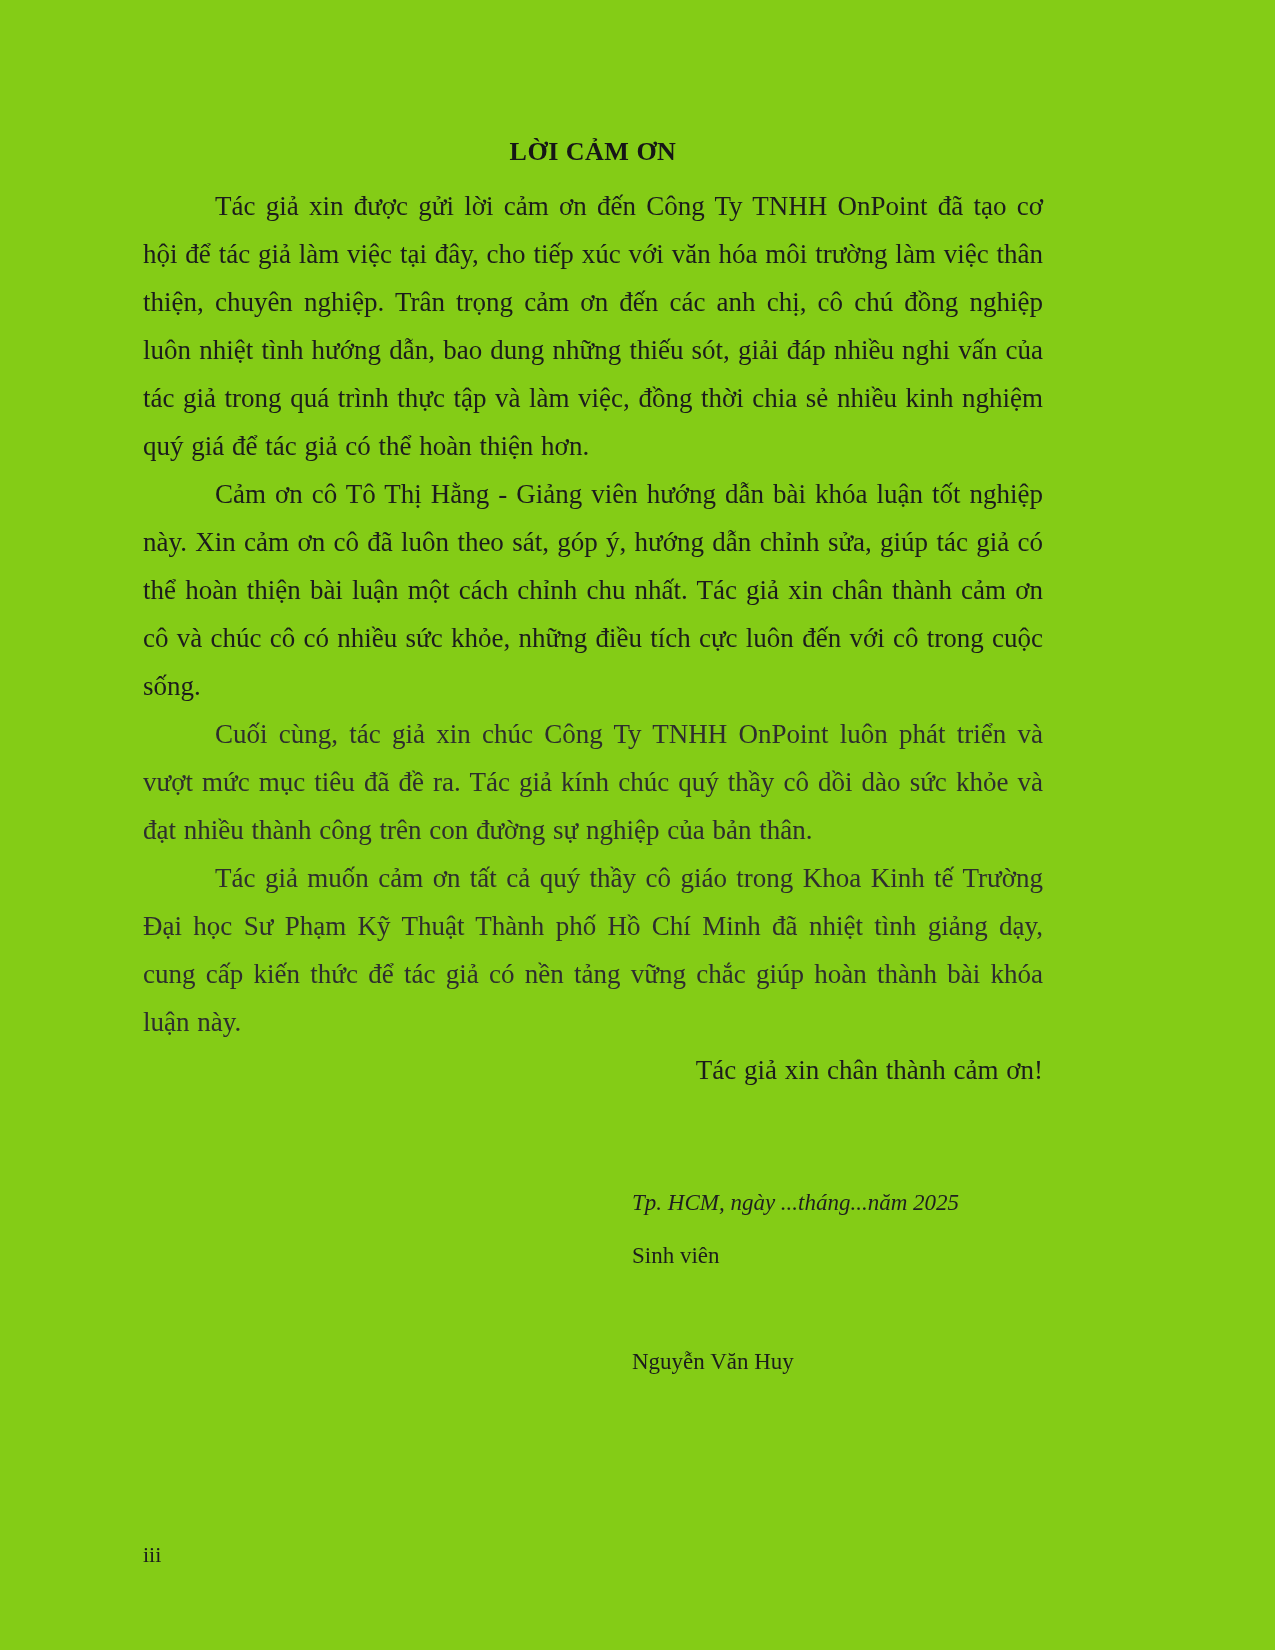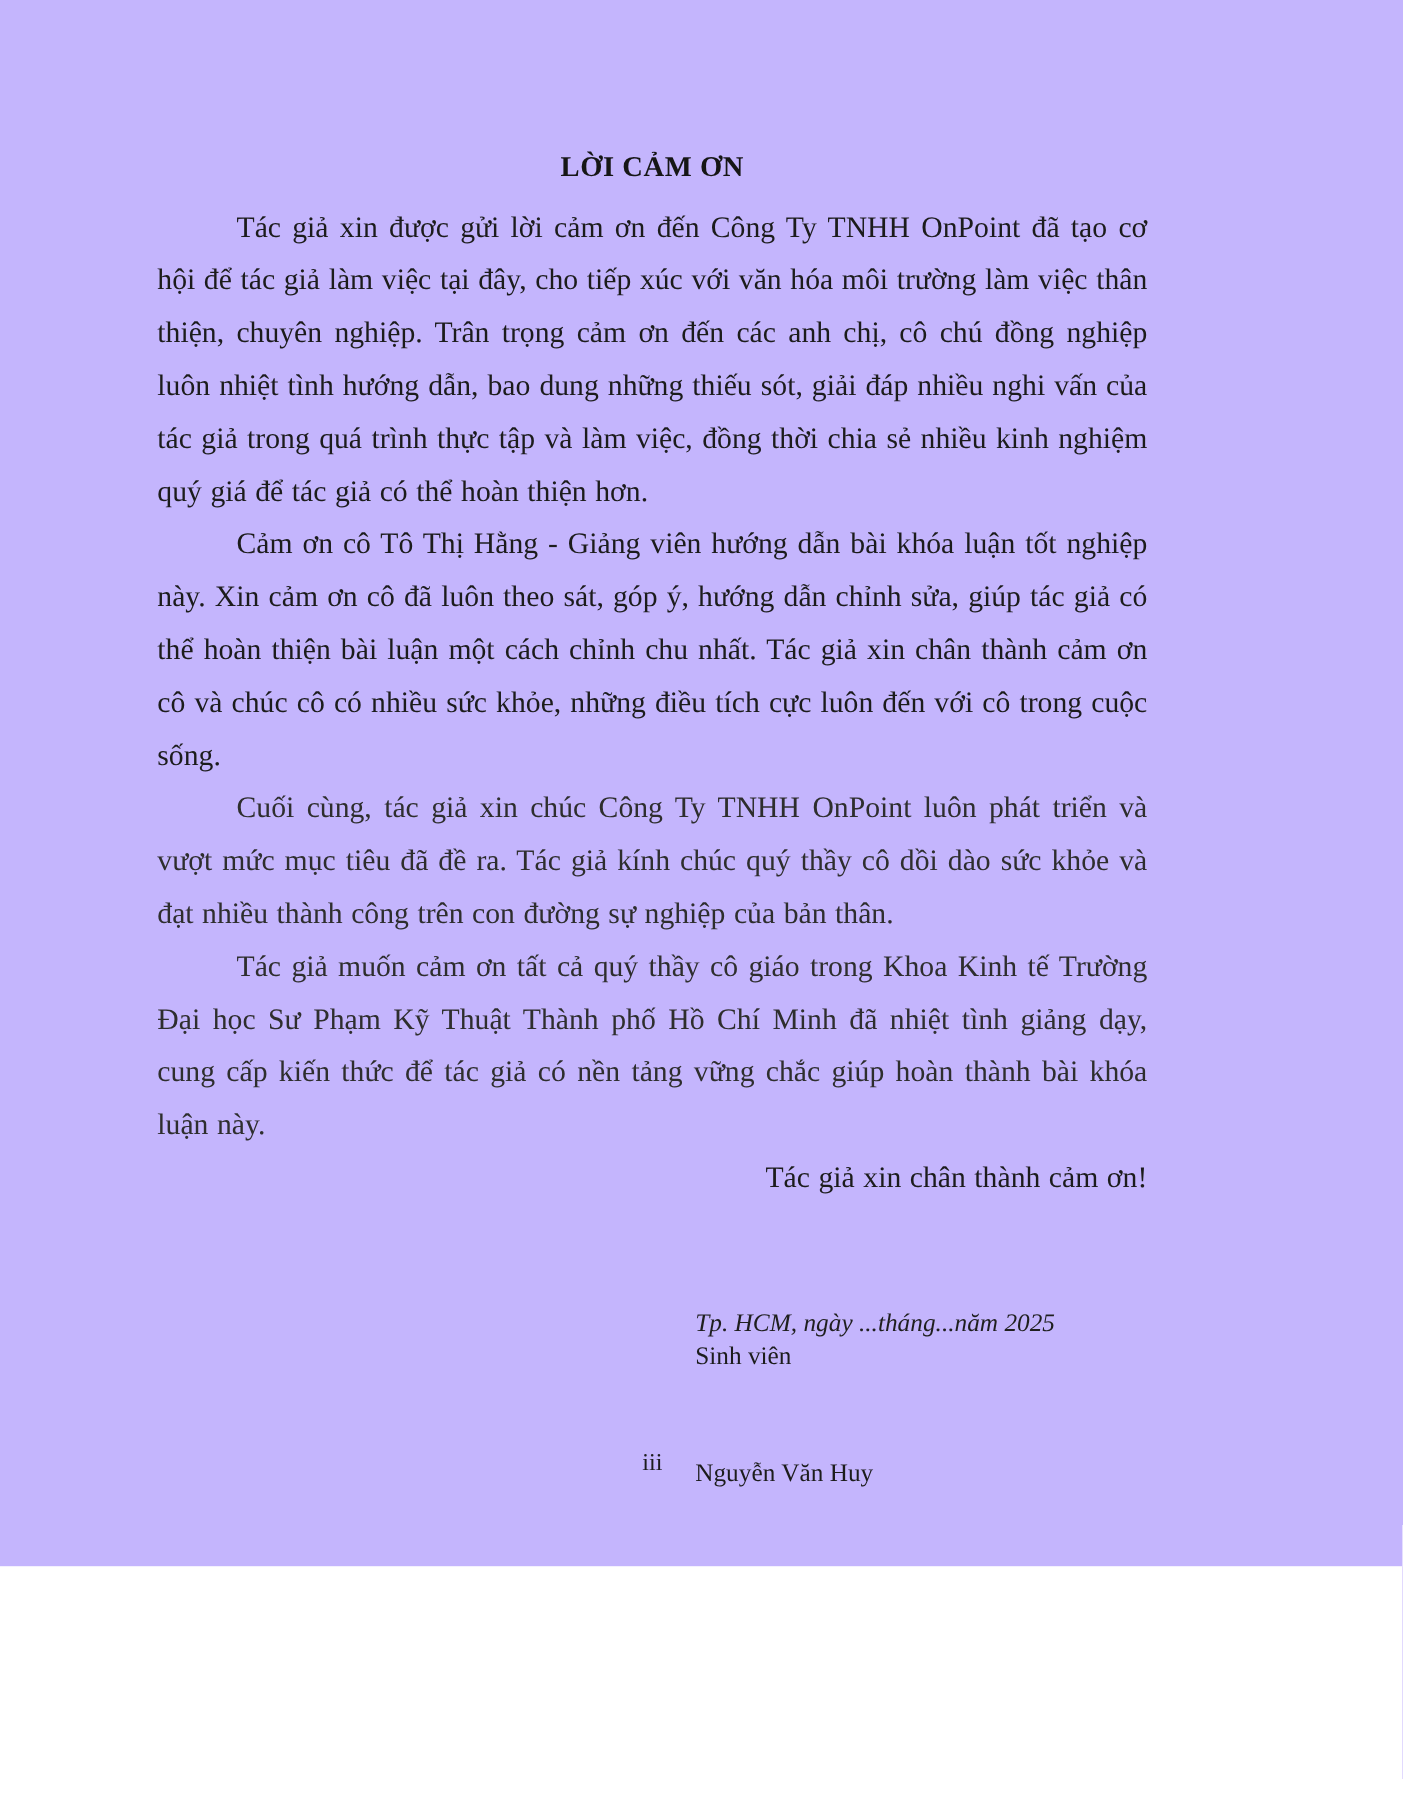--- a/index.html
+++ b/index.html
@@ -2,23 +2,23 @@
 <html><head>
   <meta charset="utf-8">
   <style>
     * { margin: 0; padding: 0; box-sizing: border-box; }
     html, body { background: #ffffff; }
     body { font-family: "Liberation Serif", "DejaVu Serif", serif; }
 
     .page {
       position: relative;
       width: 1275px;
-      height: 1424px;
+      height: 1650px;
       margin: 0 auto;
-      background: #c4b5fd;
+      background: #84cc16;
       color: #1c1c1c;
       padding: 136px 232px 0 143px;
       overflow: hidden;
     }
 
     .title {
       font-size: 26px;
       font-weight: bold;
       text-align: center;
       letter-spacing: 0.5px;
@@ -58,36 +58,36 @@
       font-size: 23px;
       font-style: italic;
       line-height: 30px;
       color: #1f1f1f;
       white-space: nowrap;
     }
 
     .sig-role {
       font-size: 23px;
       line-height: 30px;
+      margin-top: 23px;
       color: #1c1c1c;
     }
 
     .sig-name {
       font-size: 23px;
       line-height: 30px;
       margin-top: 76px;
       color: #1c1c1c;
     }
 
     .page-number {
       position: absolute;
       bottom: 82px;
       left: 143px;
       width: 900px;
-      text-align: center;
       font-size: 22px;
       color: #1c1c1c;
     }
   </style>
 </head>
 <body>
 
 <div class="page">
 
   <h1 class="title">LỜI CẢM ƠN</h1>

